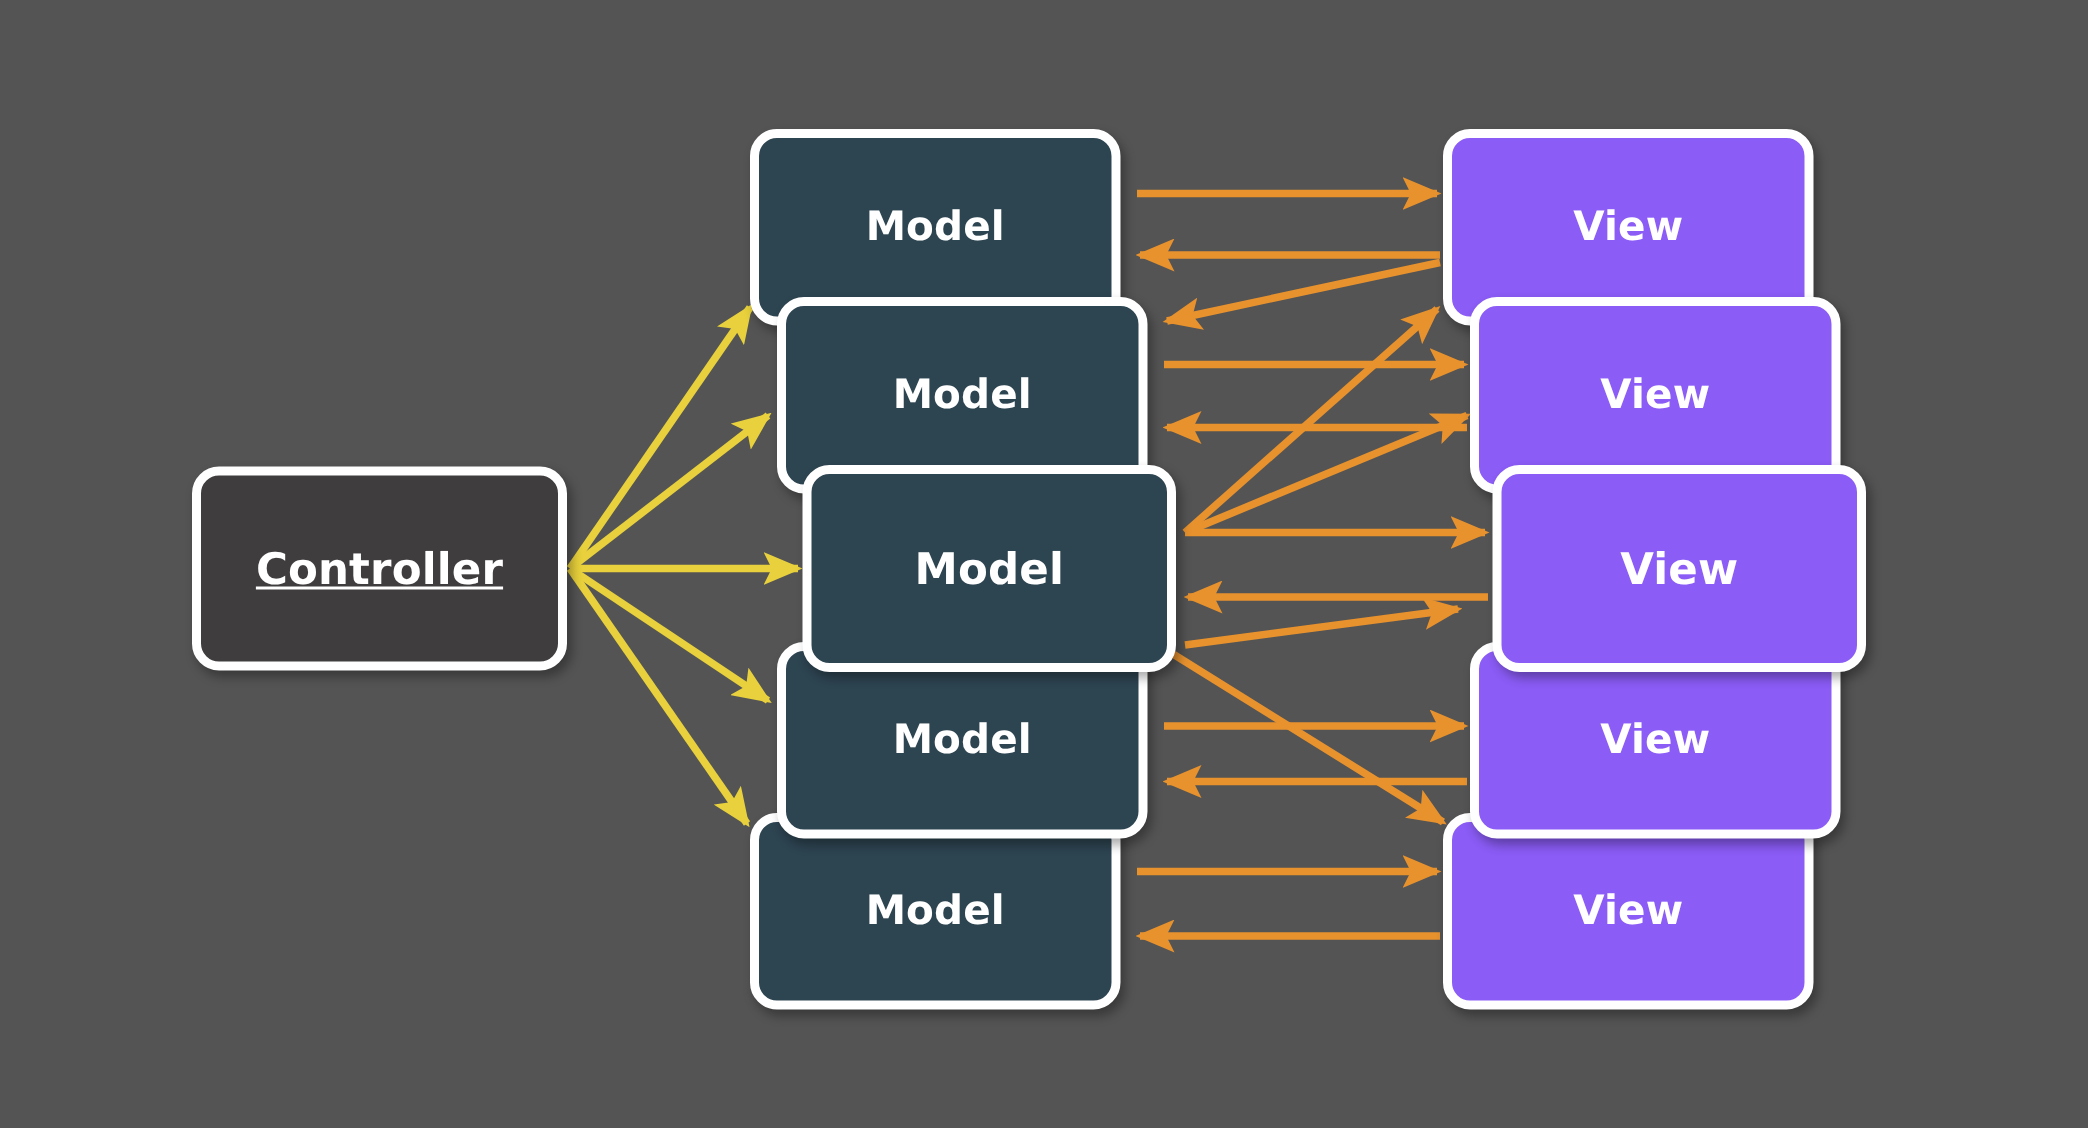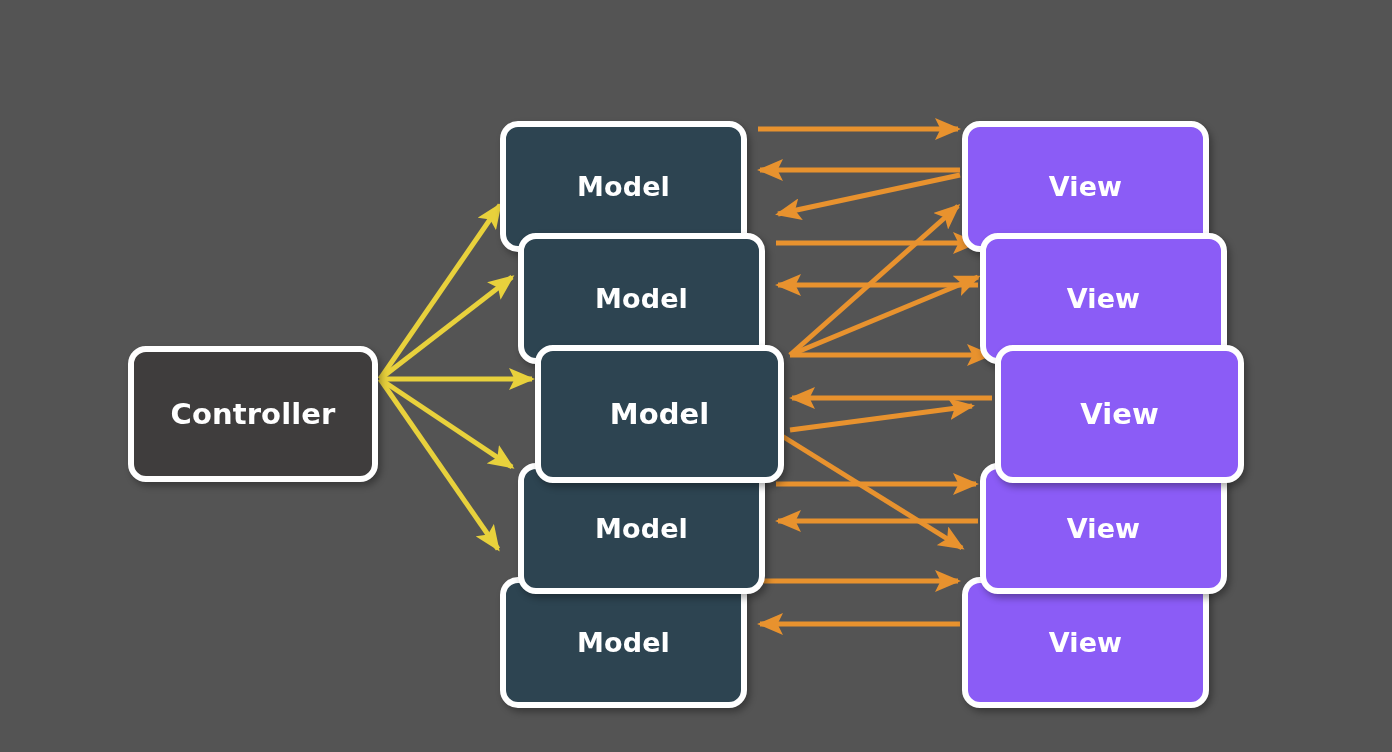--- a/index.html
+++ b/index.html
@@ -29,21 +29,20 @@
     display: flex;
     align-items: center;
     justify-content: center;
     color: #ffffff;
     border: 6px solid #ffffff;
     border-radius: 18px;
     box-shadow: 3px 4px 7px rgba(0,0,0,0.33);
     letter-spacing: 0.1px;
     font-weight: 600;
     user-select: none;
-    margin-top: 35px;
   }
   .node-controller {
     background: #3F3D3D;
   }
   .node-model {
     background: #2D4451;
   }
   .node-view {
     background: #8b5cf6;
   }
@@ -84,21 +83,21 @@
         <line x1="790" y1="355" x2="990" y2="355" stroke="#E8922E" stroke-width="5" stroke-linecap="butt" marker-end="url(#arw-orange)"></line>
         <line x1="992" y1="398" x2="792" y2="398" stroke="#E8922E" stroke-width="5" stroke-linecap="butt" marker-end="url(#arw-orange)"></line>
         <line x1="776" y1="484" x2="976" y2="484" stroke="#E8922E" stroke-width="5" stroke-linecap="butt" marker-end="url(#arw-orange)"></line>
         <line x1="978" y1="521" x2="778" y2="521" stroke="#E8922E" stroke-width="5" stroke-linecap="butt" marker-end="url(#arw-orange)"></line>
         <line x1="758" y1="581" x2="958" y2="581" stroke="#E8922E" stroke-width="5" stroke-linecap="butt" marker-end="url(#arw-orange)"></line>
         <line x1="960" y1="624" x2="760" y2="624" stroke="#E8922E" stroke-width="5" stroke-linecap="butt" marker-end="url(#arw-orange)"></line>
       </g>
   </svg>
 
   <div id="nodes-layer">
-      <div class="node node-controller" style="left: 128px; top: 311px; width: 250px; height: 136px; font-size: 29px; z-index: 10;">
+      <div class="node node-controller" style="left: 128px; top: 311px; width: 250px; height: 136px; font-size: 29px; z-index: 10; text-decoration: underline;">
         <span>Controller</span>
       </div>
       <div class="node node-model" style="left: 500px; top: 86px; width: 247px; height: 131px; font-size: 27px; z-index: 1;">
         <span>Model</span>
       </div>
       <div class="node node-model" style="left: 518px; top: 198px; width: 247px; height: 131px; font-size: 27px; z-index: 2;">
         <span>Model</span>
       </div>
       <div class="node node-model" style="left: 535px; top: 310px; width: 249px; height: 138px; font-size: 29px; z-index: 5;">
         <span>Model</span>

